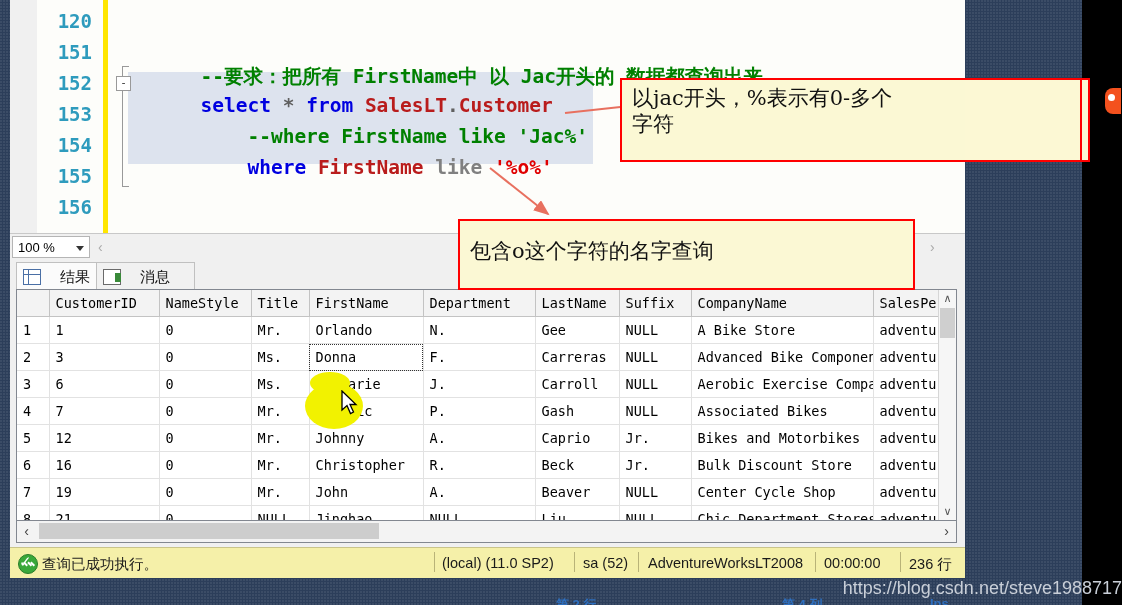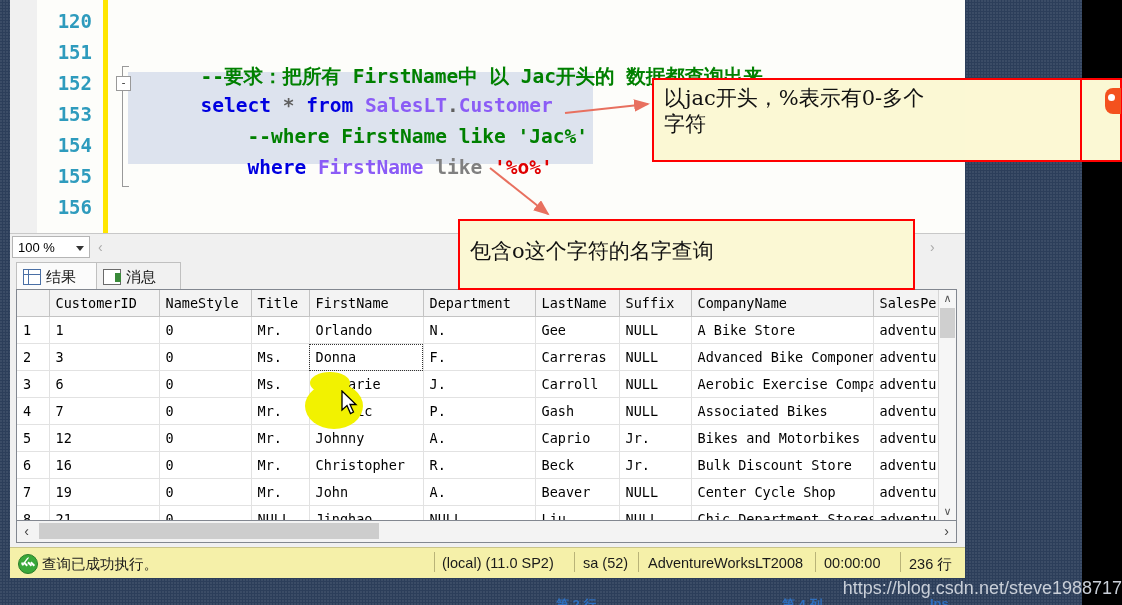--- a/index.html
+++ b/index.html
@@ -59,21 +59,21 @@
     position:absolute;left:120px;
     font-family:"DejaVu Sans Mono", monospace;
     font-size:19.5px;font-weight:bold;white-space:pre;
   }
   #sel-bg{
     position:absolute;left:118px;top:72px;width:465px;height:92px;
     background:#dde3ee;
   }
   .kw{color:#0000e0;}
   .cmt{color:#008000;}
-  .id{color:#8b5cf6;}
+  .id{color:#b91c1c;}
   .op{color:#606060;}
   .str{color:#e00000;}
   .gray{color:#808080;}
   
   #zoomstrip{
     position:absolute;left:0;top:233px;width:955px;height:27px;
     background:#f0f0f0;border-top:1px solid #c8c8c8;
   }
   #zoombox{
     position:absolute;left:2px;top:2px;width:78px;height:22px;
@@ -93,21 +93,21 @@
   #tabs{
     position:absolute;left:0;top:260px;width:955px;height:30px;
     background:#f0f0f0;
   }
   .tab{
     position:absolute;top:2px;height:28px;
     background:#fbfbfb;border:1px solid #c0c0c0;border-bottom:none;
     font-size:15px;color:#111;
     padding:0 24px 0 6px;line-height:28px;
     box-sizing:border-box;
-    display:flex;align-items:center;gap:5px;
+    display:flex;align-items:center;gap:19px;
   }
   #tab-results{left:6px;}
   #tab-messages{left:86px;background:#f1f1f1;}
   .ticon{display:inline-block;width:16px;height:14px;position:relative;}
   
   .grid-ic{border:1.5px solid #4a6fa5;background:#fff;}
   .grid-ic:before{content:"";position:absolute;left:0;top:4px;width:100%;height:1px;background:#4a6fa5;}
   .grid-ic:after{content:"";position:absolute;left:4px;top:0;width:1px;height:100%;background:#4a6fa5;}
   
   .msg-ic{border:1.5px solid #6a6a6a;background:#fff;}
@@ -171,21 +171,21 @@
   }
   #stat-text{position:absolute;left:32px;top:7px;font-size:14.5px;color:#1a1a1a;}
   .stat-seg{position:absolute;top:7px;font-size:14.5px;color:#1a1a1a;white-space:nowrap;}
   .stat-div{position:absolute;top:4px;width:1px;height:20px;background:#b9b378;}
   
   .callout{
     position:absolute;background:#fbf8d4;border:2px solid #ff0000;
     font-family:"DejaVu Serif", serif;font-size:21px;color:#111;
     line-height:1.22;padding:6px 10px;box-sizing:border-box;
   }
-  #callout1{left:652px;top:78px;width:470px;height:84px;}
+  #callout1{left:620px;top:78px;width:470px;height:84px;}
   #callout2{left:458px;top:219px;width:457px;height:71px;padding-top:18px;}
   
   svg.arrow{position:absolute;left:0;top:0;overflow:visible;pointer-events:none;}
   
   #hilite{
     position:absolute;left:305px;top:383px;width:58px;height:46px;
     background:#f2f200;border-radius:50%;
   }
   #hilite2{
     position:absolute;left:310px;top:372px;width:40px;height:22px;

